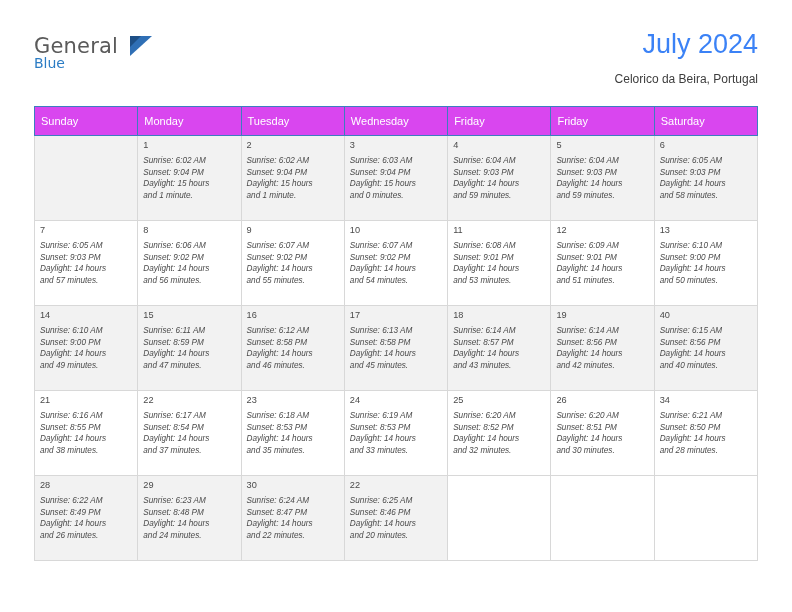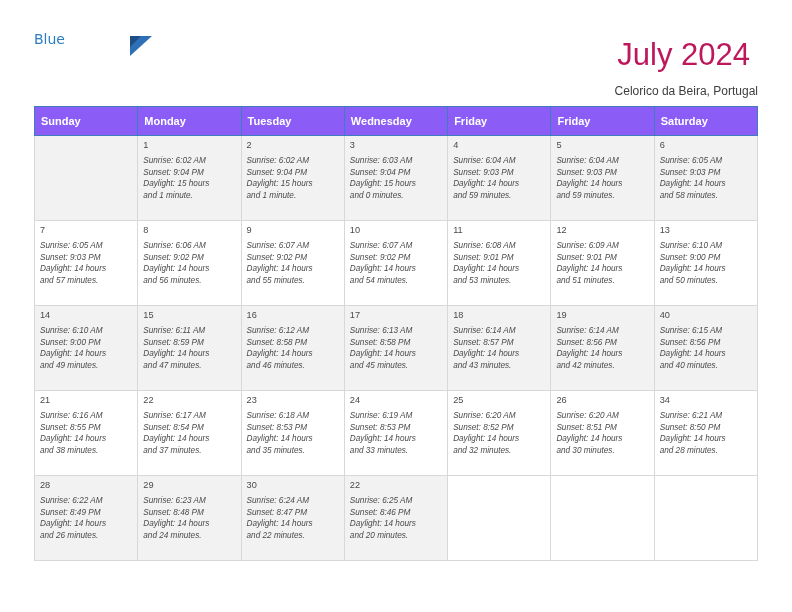--- a/index.html
+++ b/index.html
@@ -62,43 +62,43 @@
     width: 0;
     height: 0;
     border-left: 11px solid #1d4f86;
     border-bottom: 11px solid transparent;
   }
   .title-block {
     text-align: right;
     padding-top: 2px;
   }
   .cal-title {
-    font-size: 31px;
+    font-size: 27px;
     font-weight: normal;
-    color: #be185d;
-    margin: 8px;
+    color: #3b82f6;
+    margin: 0;
     line-height: 1.1;
   }
   .cal-subtitle {
     font-size: 12px;
     color: #3d3d3d;
     margin: 12px 0 0 0;
   }
   
   table.calendar {
     border-collapse: collapse;
     width: 724px;
     table-layout: fixed;
     margin-top: 6px;
   }
   table.calendar th {
-    background: #8b5cf6;
+    background: #d946ef;
     color: #ffffff;
     font-size: 11px;
-    font-weight: bold;
+    font-weight: normal;
     text-align: left;
     padding: 5px 0 5px 6px;
     border: 1px solid #3d7dbf;
     height: 18px;
   }
   table.calendar td {
     border: 1px solid #d8d8d8;
     vertical-align: top;
     height: 78px;
     padding: 3px 5px 3px 5px;
@@ -124,20 +124,21 @@
     font-style: italic;
   }
 </style>
 </head>
 <body>
 
 <div class="page">
 
   <div class="header">
     <div class="logo">
+      <span class="logo-general">General</span>
       <span class="logo-flag"></span>
       <span class="logo-flag-dark"></span>
       <span class="logo-blue">Blue</span>
     </div>
     <div class="title-block">
       <h1 class="cal-title">July 2024</h1>
       <p class="cal-subtitle">Celorico da Beira, Portugal</p>
     </div>
   </div>
 

